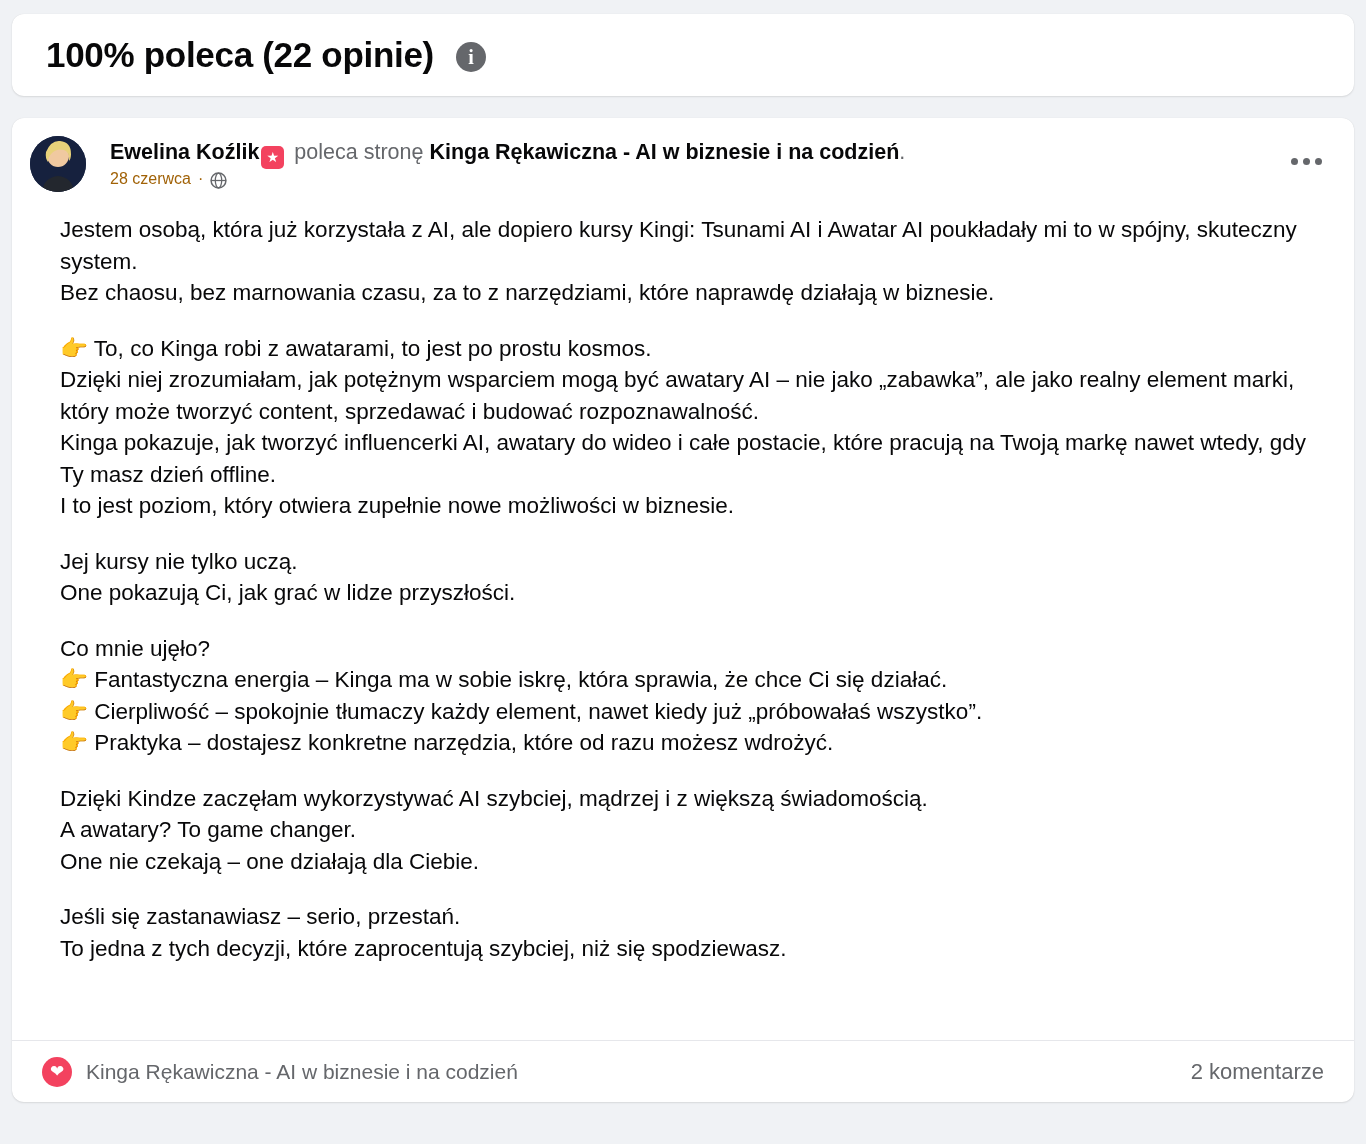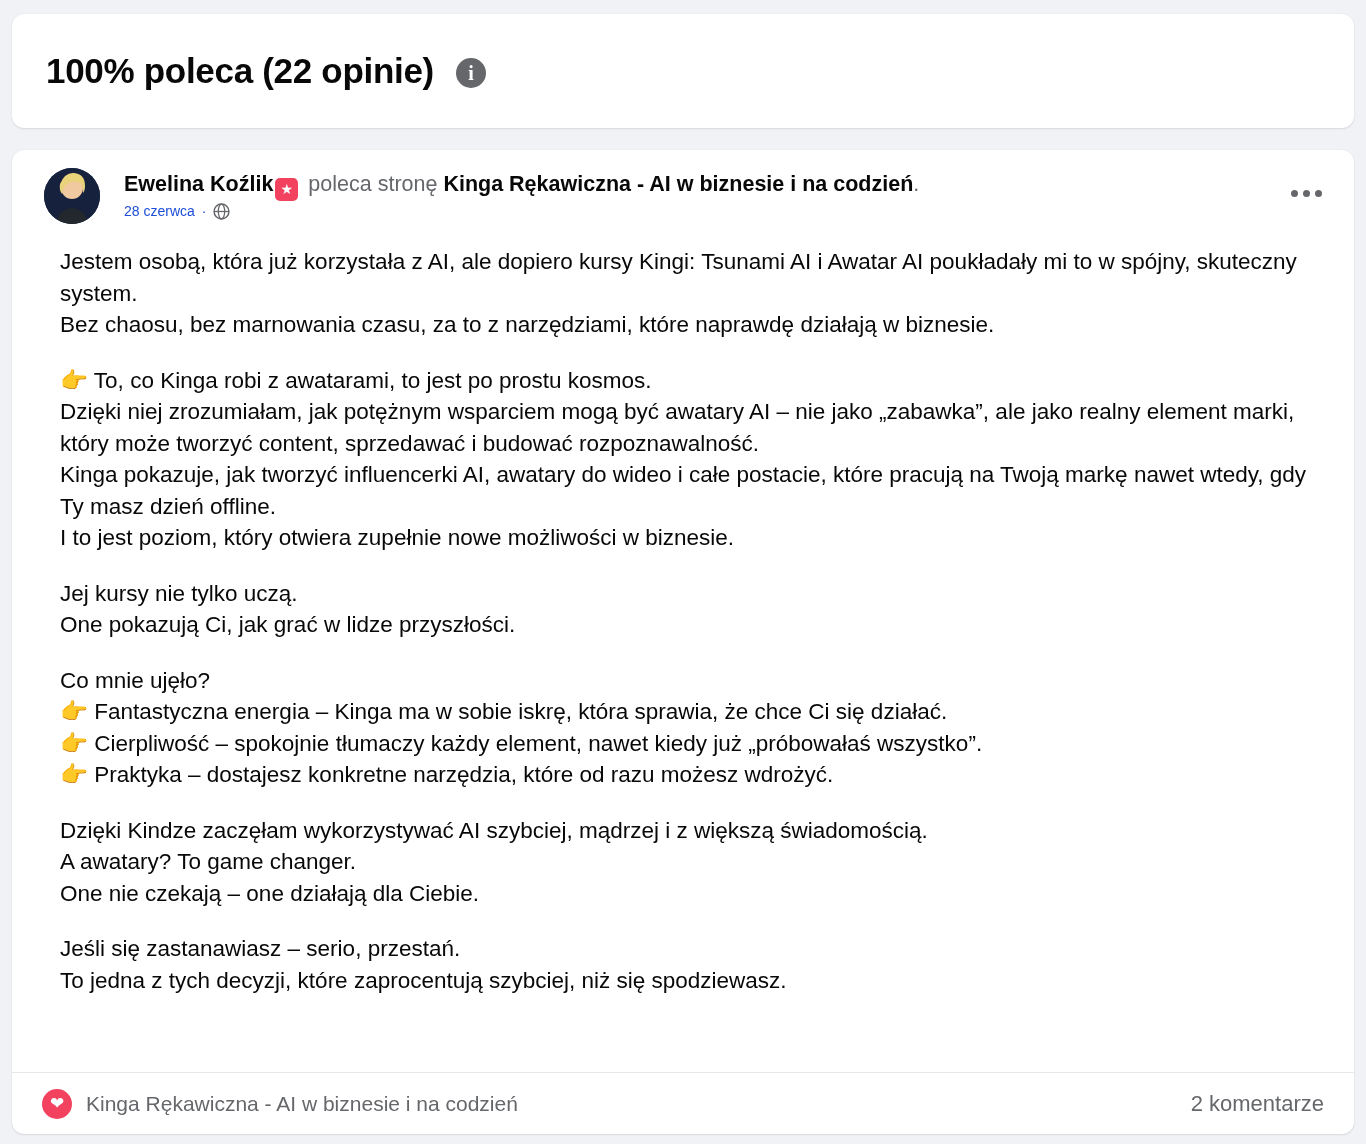--- a/index.html
+++ b/index.html
@@ -16,21 +16,21 @@
   }
 
   .card {
     background: #ffffff;
     border-radius: 12px;
     box-shadow: 0 1px 2px rgba(0,0,0,0.10), 0 0 1px rgba(0,0,0,0.10);
   }
 
   
   .header-card {
-    height: 114px;
+    height: 82px;
     display: flex;
     align-items: center;
     padding: 0 34px;
     margin-bottom: 22px;
   }
   .header-title {
     font-size: 35px;
     font-weight: bold;
     color: #080809;
     letter-spacing: -0.3px;
@@ -56,21 +56,21 @@
   
   .post-card {
     padding: 18px 0 0 0;
     position: relative;
     min-height: 984px;
   }
 
   .post-header {
     display: flex;
     align-items: flex-start;
-    padding: 0 30px 0 32px;
+    padding: 0 30px 0 18px;
     position: relative;
   }
 
   .avatar {
     width: 56px;
     height: 56px;
     border-radius: 50%;
     flex: 0 0 56px;
     overflow: hidden;
     background: #1b2a4a;
@@ -106,22 +106,22 @@
     color: #fff;
     text-align: center;
     line-height: 23px;
     font-size: 14px;
     position: relative;
     top: 3px;
     margin: 0 4px 0 2px;
   }
   .meta-line {
     margin-top: 4px;
-    font-size: 14px;
-    color: #1d4ed8;
+    font-size: 16px;
+    color: #a16207;
     display: flex;
     align-items: center;
     gap: 7px;
   }
   .globe-icon {
     display: inline-block;
     width: 17px;
     height: 17px;
     position: relative;
     top: 1px;

